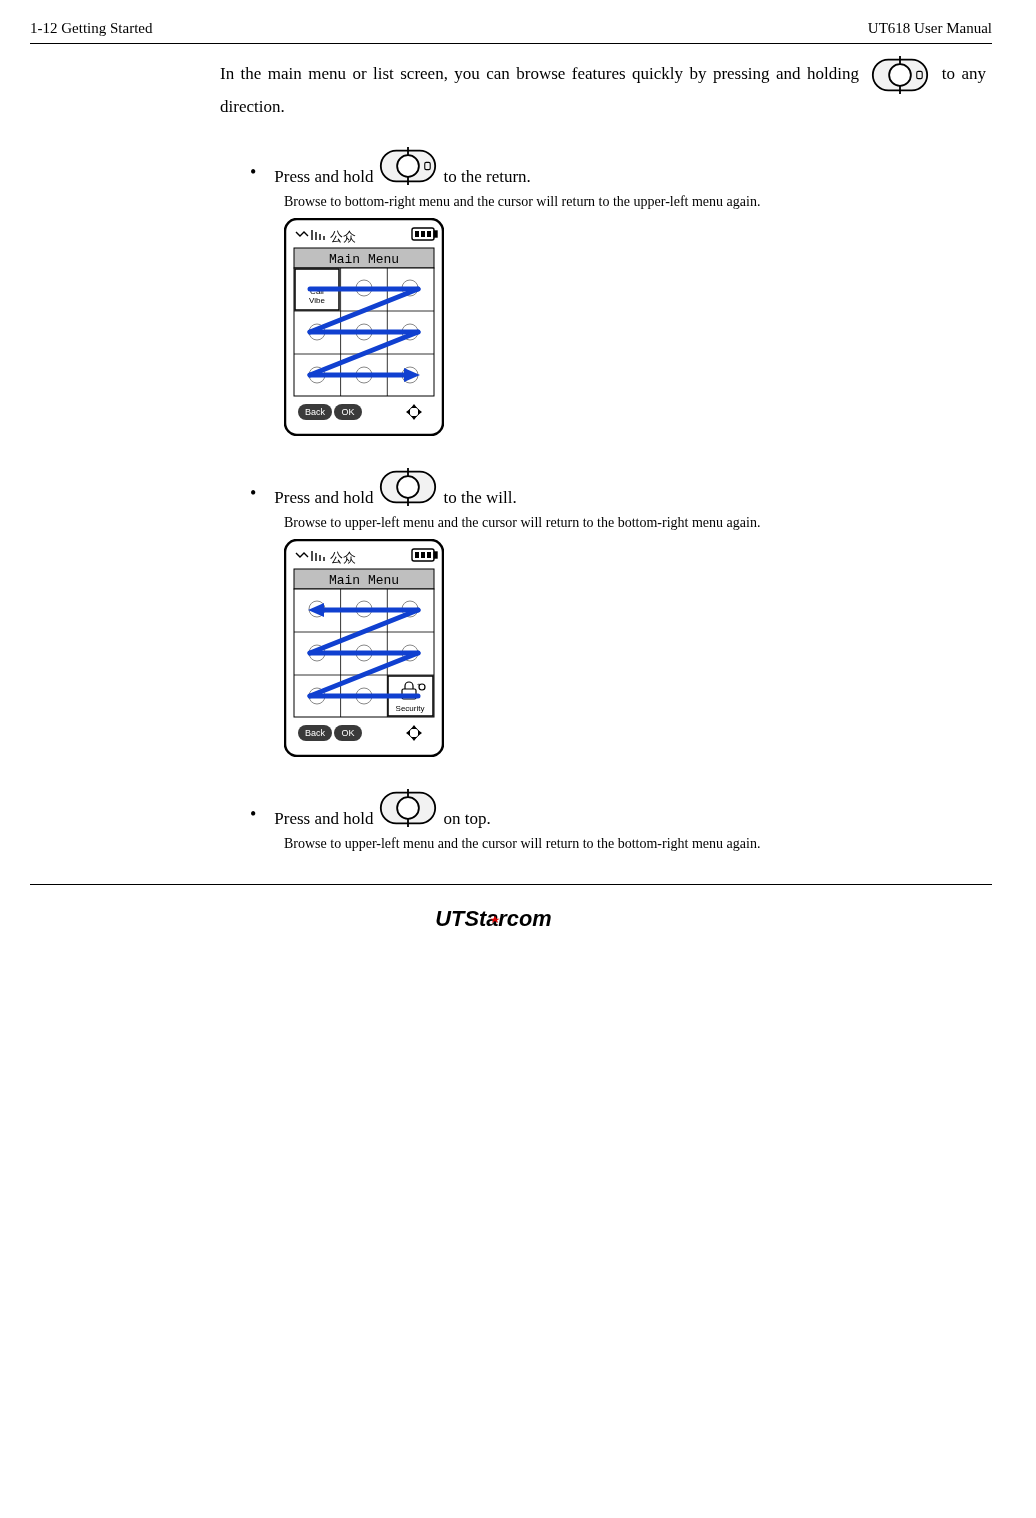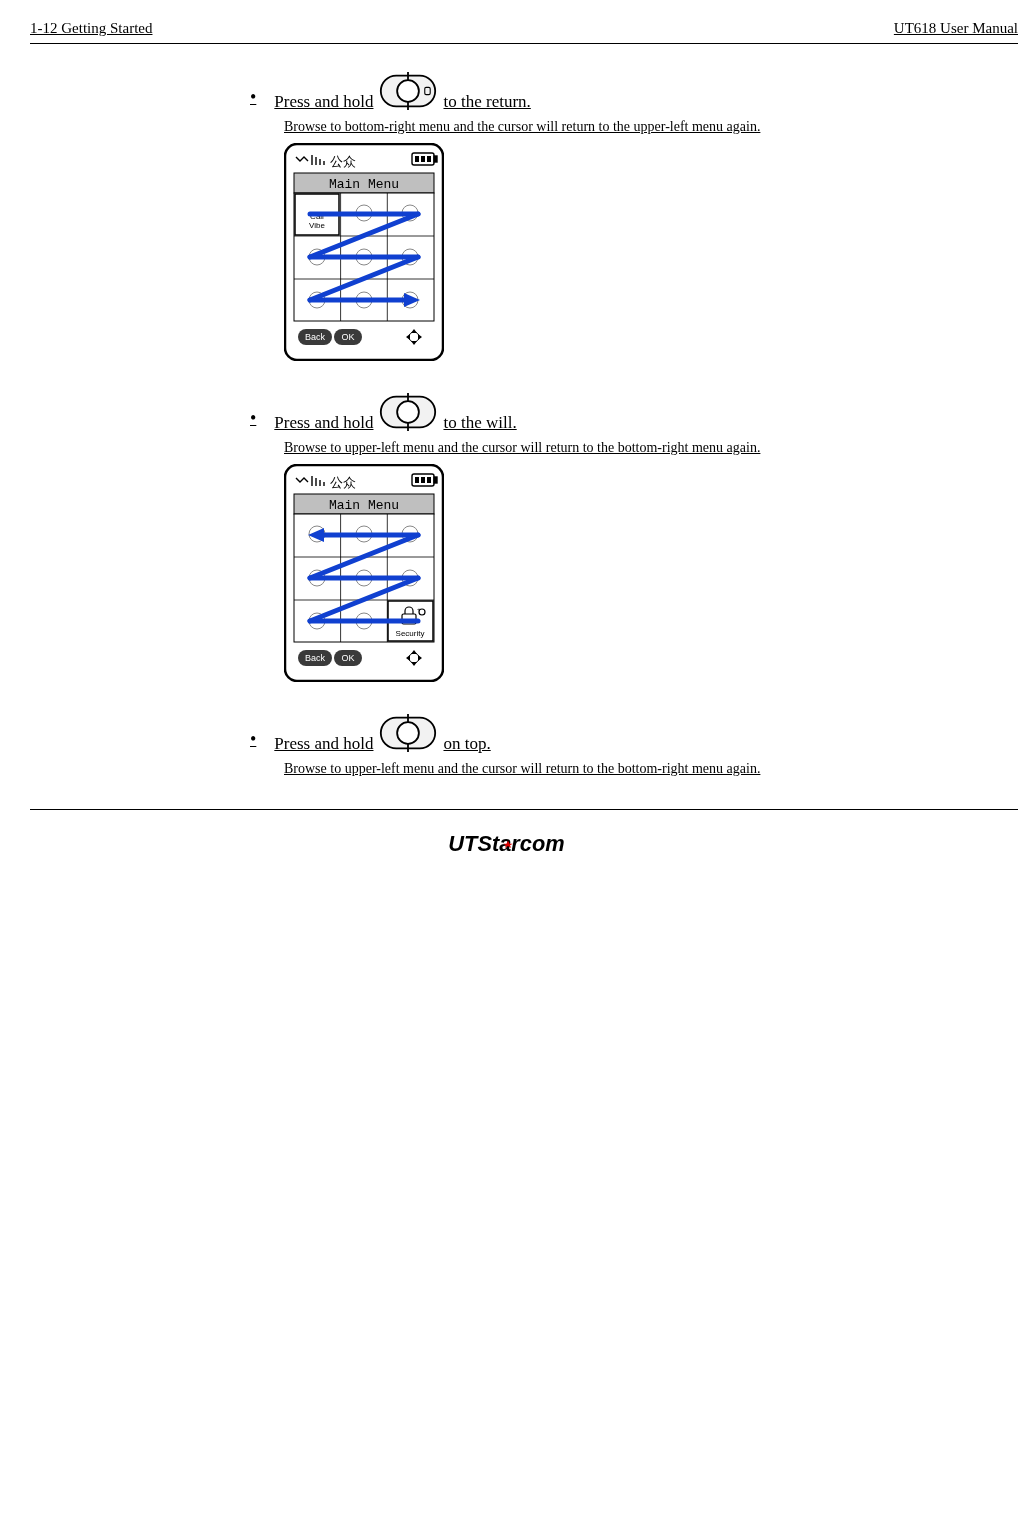--- a/index.html
+++ b/index.html
@@ -5,23 +5,22 @@
   body {
     font-family: "Times New Roman", Times, serif;
     font-size: 16px;
     color: #000;
     margin: 0;
     padding: 0;
     background: #fff;
     width: 1036px;
   }
   .page {
-    padding: 20px 18px 30px 30px;
+    padding: 20px 44px 30px 30px;
     box-sizing: border-box;
-    text-decoration: underline;
   }
   .header-row {
     display: flex;
     justify-content: space-between;
     font-size: 15px;
     margin-bottom: 6px;
   }
   .hr-top {
     border: none;
     border-top: 1.5px solid #000;
@@ -116,20 +115,33 @@
 <div class="page">
   <div class="header-row">
     <span>1-12    Getting Started</span>
     <span>UT618 User Manual</span>
   </div>
   <hr class="hr-top">
 
 
   <div class="content">
 
+    <p class="para">
+      <span>In the main menu or list screen, you can browse features quickly by pressing and holding </span>
+      <span class="inline-icon-wrap">
+        <svg class="nav-icon" viewBox="0 0 64 46">
+          <rect x="2" y="6" width="60" height="34" rx="17" ry="17" fill="#f2f2f2" stroke="#000" stroke-width="2"></rect>
+          <circle cx="32" cy="23" r="12" fill="#fff" stroke="#000" stroke-width="2"></circle>
+          <line x1="32" y1="2" x2="32" y2="11" stroke="#000" stroke-width="2"></line>
+          <line x1="32" y1="35" x2="32" y2="44" stroke="#000" stroke-width="2"></line>
+          <rect x="50.5" y="19" width="6" height="8" rx="1.5" fill="none" stroke="#000" stroke-width="1.2"></rect>
+        </svg>
+      </span>
+      <span> to any direction.</span>
+    </p>
 
     <div class="bullet-block">
       <div class="bullet-line">
         <span class="bullet-dot">•</span>
         <span>Press and hold </span>
         <span class="inline-icon-wrap">
           <svg class="nav-icon" viewBox="0 0 64 46">
             <rect x="2" y="6" width="60" height="34" rx="17" ry="17" fill="#f2f2f2" stroke="#000" stroke-width="2"></rect>
             <circle cx="32" cy="23" r="12" fill="#fff" stroke="#000" stroke-width="2"></circle>
             <line x1="32" y1="2" x2="32" y2="11" stroke="#000" stroke-width="2"></line>

